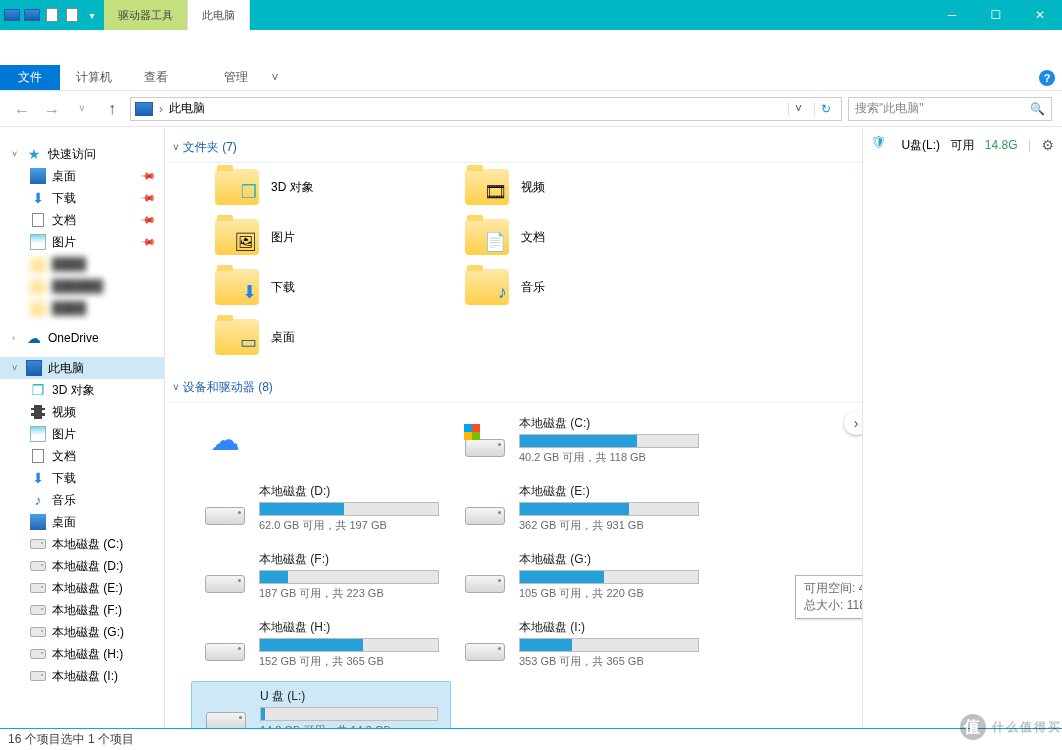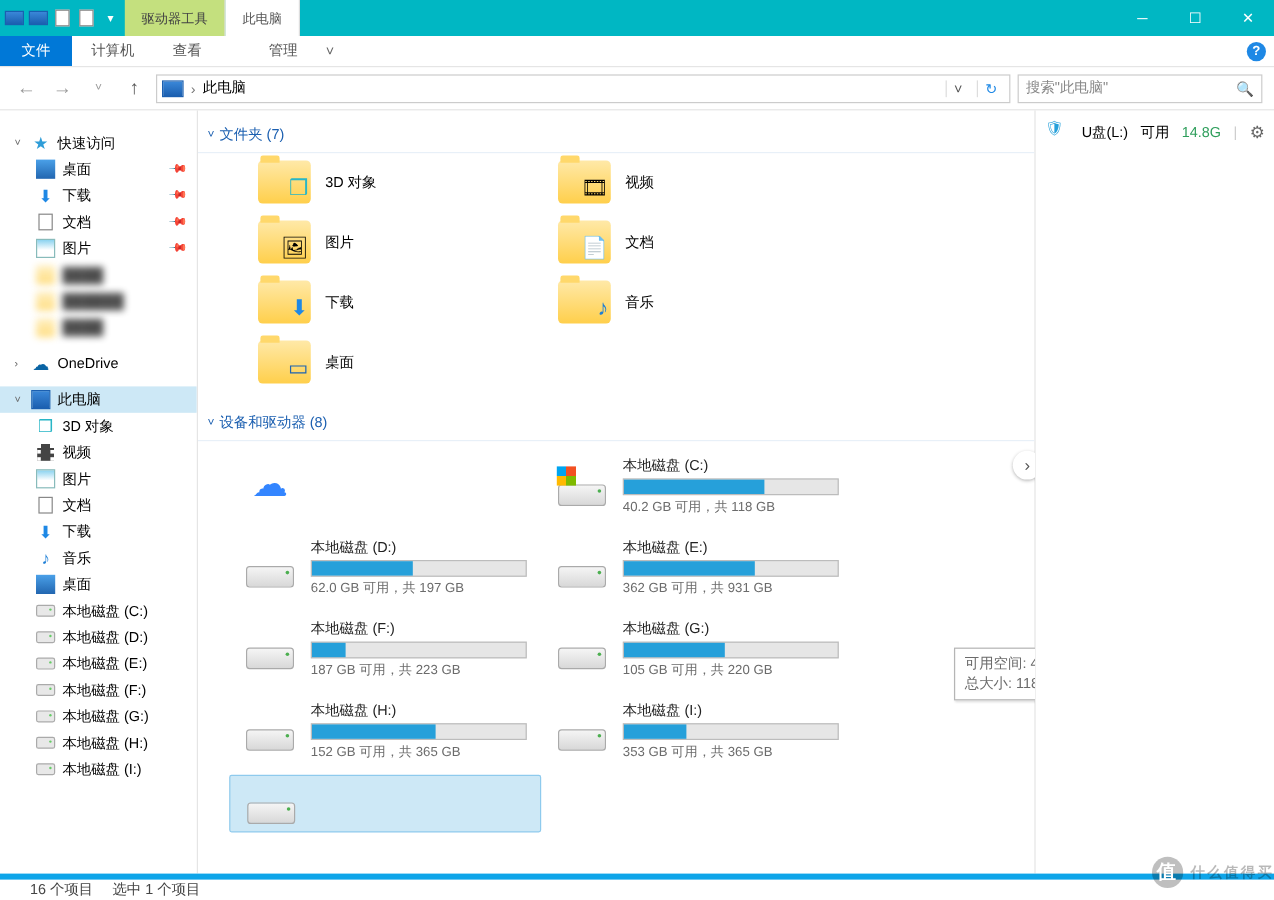--- a/index.html
+++ b/index.html
@@ -13,21 +13,21 @@
 .qat .chev { color:#fff; font-size:10px; }
 .ribbon-tabs-top { display:flex; align-items:stretch;text-align:center; }
 .rtab { padding:0 14px; display:flex; flex-direction:column; align-items:center; justify-content:center; color:#555; font-size:11px; background:#fff; border-right:1px solid #ddd;}
 .rtab.context { background:#c4e07e; color:#444; }
 .rtab.active { background:#fff; }
 .titlebar-spacer { flex:1; }
 .win-controls { display:flex; }
 .win-btn { width:44px; display:flex; align-items:center; justify-content:center; color:#fff; }
 
 
-.menubar { height:26px; background:#fff; display:flex; align-items:stretch; border-bottom:1px solid #e5e5e5; }
+.menubar { height:26px; background:#fff; display:flex; align-items:stretch; border-bottom:1px solid #e5e5e5;margin-top:35px; }
 .menubar .file-tab { background:#0078d7; color:#fff; padding:0 18px; display:flex; align-items:center; }
 .menubar .mtab { padding:0 16px; display:flex; align-items:center; color:#555; }
 .menubar .mtab.ctx { margin-left:0; }
 .menubar .help { margin-left:auto; width:30px; display:flex; align-items:center; justify-content:center; }
 .menubar .help-circle { width:16px; height:16px; border-radius:50%; background:#1e88e5; color:#fff; display:flex; align-items:center; justify-content:center; font-weight:bold; font-size:11px; }
 .menubar .chev-updown { width:22px; display:flex; align-items:center; justify-content:center; color:#666; }
 
 
 .addrbar { height:36px; display:flex; align-items:center; gap:6px; padding:0 10px; border-bottom:1px solid #e5e5e5; }
 .nav-arrow { width:24px; height:24px; display:flex; align-items:center; justify-content:center; color:#999; font-size:16px; }
@@ -93,21 +93,21 @@
 .detail { width:200px; border-left:1px solid #e5e5e5; padding:8px; }
 .detail-row { display:flex; align-items:center; gap:6px; justify-content:space-between; }
 .shield { width:20px; height:20px; color:#26a0da; }
 .detail-row .avail { color:#2e9e5b; }
 .gear { color:#666; font-size:14px; }
 
 
 .tooltip { position:absolute; left:630px; top:448px; background:#fff; border:1px solid #b5b5b5; padding:4px 8px; color:#6b6b6b; font-size:11px; box-shadow:1px 1px 2px rgba(0,0,0,.15); white-space:nowrap; }
 
 
-.status { position:absolute; bottom:0; left:0; right:0; height:22px; border-top:5px solid #0ea5e9; display:flex; align-items:center; padding:0 25px; gap:16px; color:#444; background:#fff; }
+.status { position:absolute; bottom:0; left:0; right:0; height:22px; border-top:1px solid #0ea5e9; display:flex; align-items:center; padding:0 8px; gap:0; color:#444; background:#fff; }
 
 
 .watermark { position:absolute; right:0; bottom:10px; font-size:22px; font-weight:bold; color:rgba(0,0,0,.28); letter-spacing:2px; font-family:"SimHei",sans-serif; display:flex; align-items:center; gap:6px; }
 .watermark .logo{width:26px;height:26px;border-radius:50%;background:rgba(0,0,0,.25);color:#fff;display:flex;align-items:center;justify-content:center;font-size:16px;}
 </style>
 </head>
 <body>
 
 <div class="titlebar">
   <div class="qat">
@@ -444,20 +444,27 @@
             <div class="bar">
               <div class="fill" style="width:29%"></div>
             </div>
             <div class="sub">353 GB 可用，共 365 GB</div>
           </div>
         </div>
         <div class="drive sel">
           <div class="drive-icon">
             <div class="hdd"></div>
           </div>
+          <div class="drive-info">
+            <div class="name">U 盘 (L:)</div>
+            <div class="bar">
+              <div class="fill" style="width:2%"></div>
+            </div>
+            <div class="sub">14.8 GB 可用，共 14.8 GB</div>
+          </div>
         </div>
       </div>
 
     <div class="tooltip">
       <div>可用空间: 40.2 GB</div>
       <div>总大小: 118 GB</div>
     </div>
   </div>
 
   <div class="detail">

